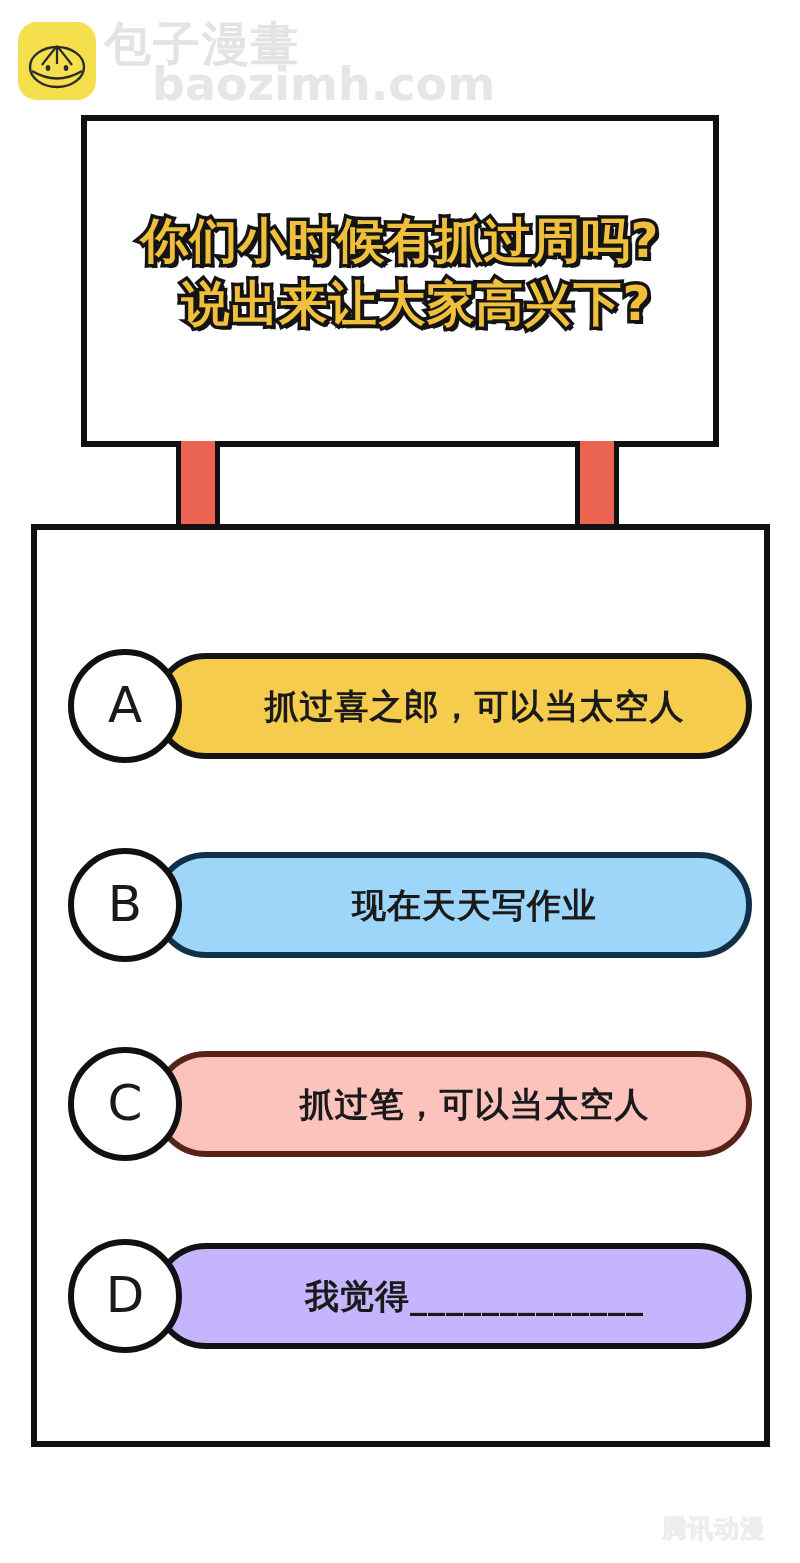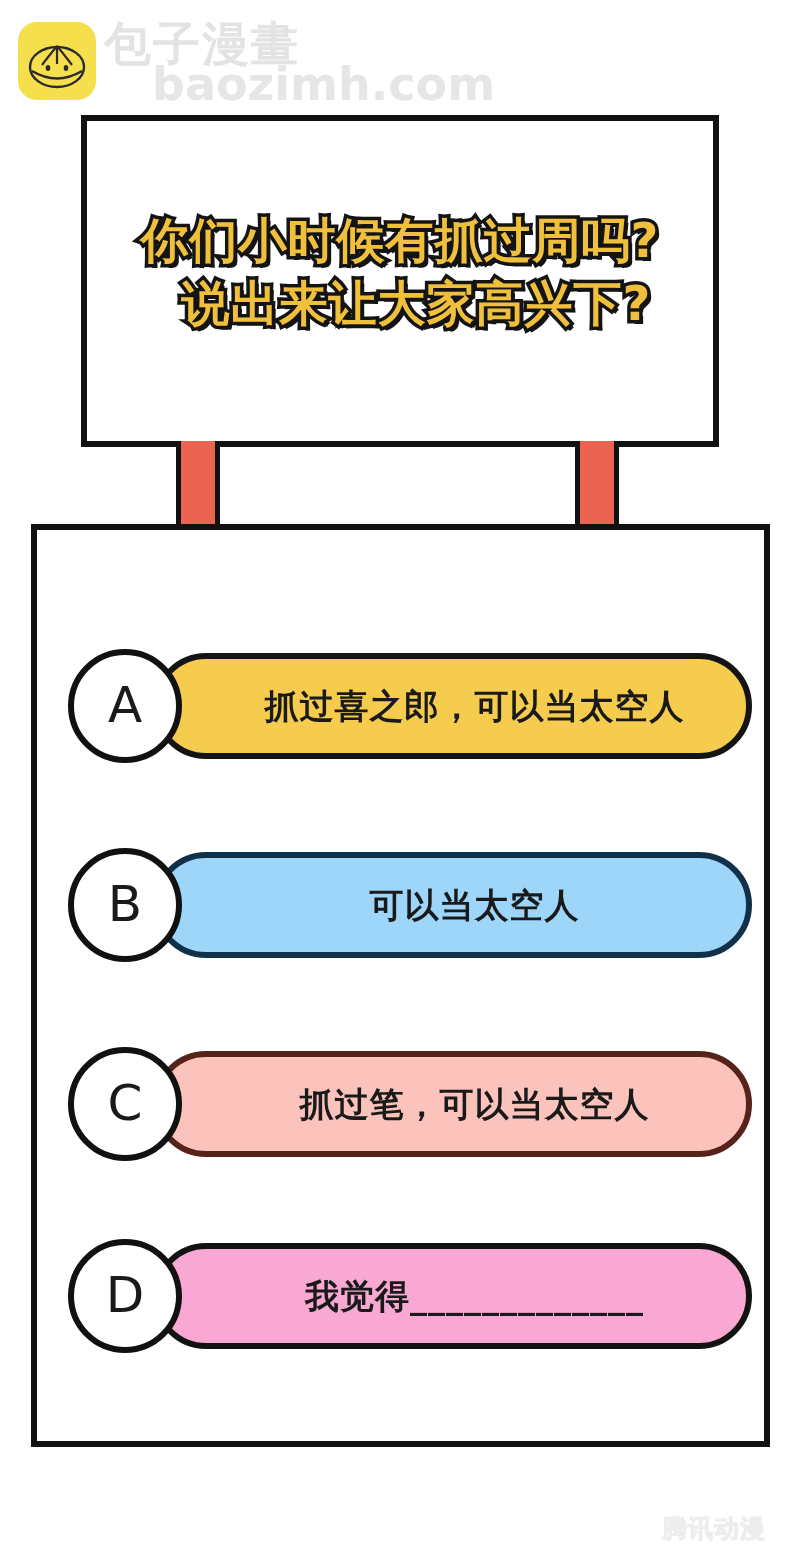--- a/index.html
+++ b/index.html
@@ -233,38 +233,38 @@
       <div class="option-pill" style="background: rgb(245, 204, 77); border: 6px solid rgb(20, 20, 20);">
         <span class="option-text">抓过喜之郎，可以当太空人</span>
       </div>
       <div class="option-badge">
         <span class="option-letter">A</span>
       </div>
     </div>
 
     <div class="option-row" id="option-row-1">
       <div class="option-pill" style="background: rgb(158, 214, 250); border: 6px solid rgb(17, 48, 74);">
-        <span class="option-text">可以当太空人</span>
+        <span class="option-text">现在天天写作业</span>
       </div>
       <div class="option-badge">
         <span class="option-letter">B</span>
       </div>
     </div>
 
     <div class="option-row" id="option-row-2">
       <div class="option-pill" style="background: rgb(251, 195, 188); border: 6px solid rgb(87, 34, 26);">
         <span class="option-text">抓过笔，可以当太空人</span>
       </div>
       <div class="option-badge">
         <span class="option-letter">C</span>
       </div>
     </div>
 
     <div class="option-row" id="option-row-3">
-      <div class="option-pill" style="background: #f9a8d4; border: 6px solid rgb(18, 18, 18);">
+      <div class="option-pill" style="background: #c4b5fd; border: 6px solid rgb(18, 18, 18);">
         <span class="option-text">我觉得_____________</span>
       </div>
       <div class="option-badge">
         <span class="option-letter">D</span>
       </div>
     </div>
 
   </div>
 
   <div id="footer-watermark">腾讯动漫</div>

